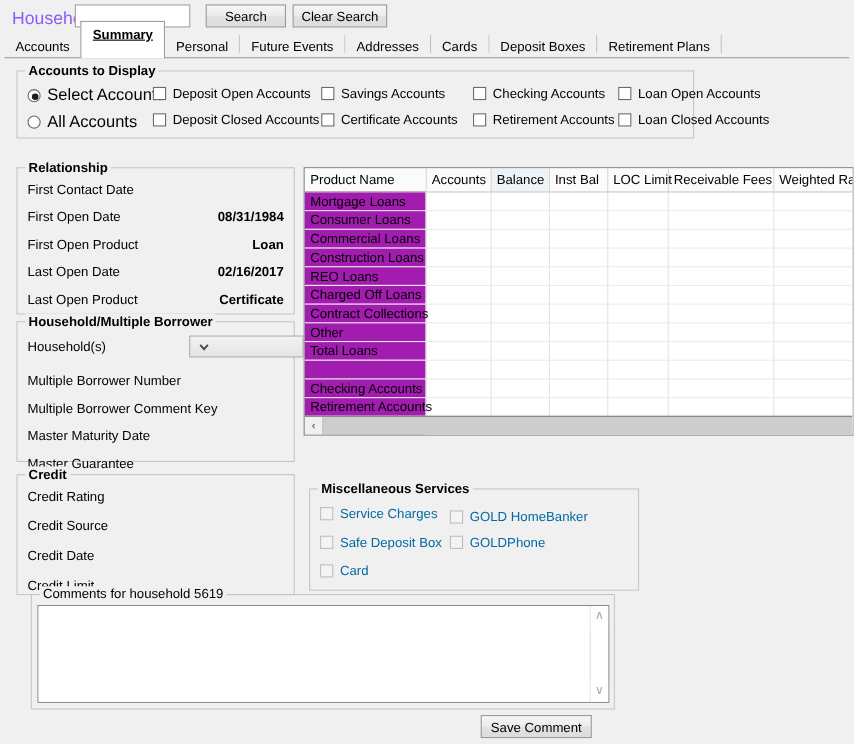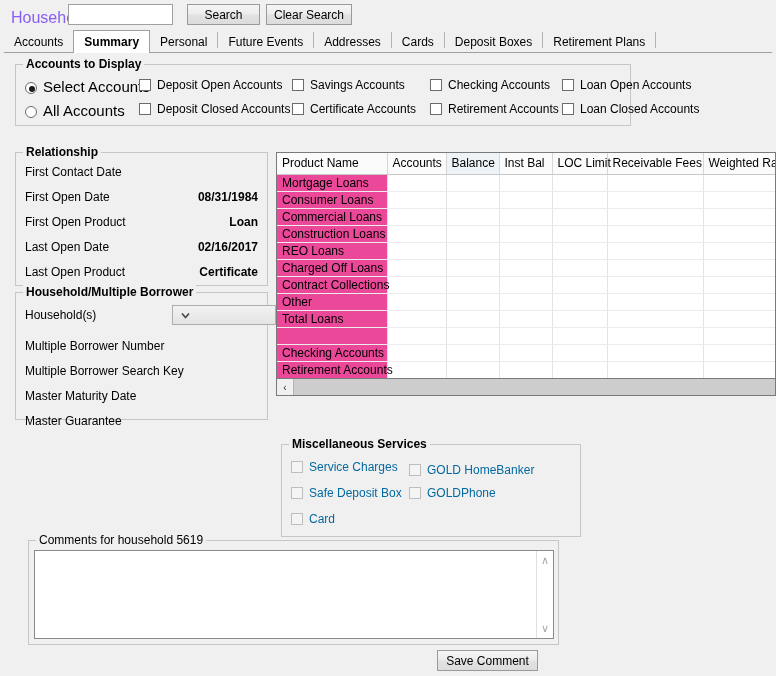--- a/index.html
+++ b/index.html
@@ -35,22 +35,22 @@
   
   .tabstrip {
     position: absolute; left: 0; top: 30px; width: 776px; height: 24px;
   }
   .tabstrip .tabs-row { position: absolute; left: 4px; top: 0; height: 23px; display: flex; align-items: flex-end; }
   .tab {
     height: 21px; line-height: 21px; padding: 0 10px; font-size: 12px;
     background: #f0f0f0; color: #000; position: relative; white-space: nowrap;
   }
   .tab.active {
-    background: #ffffff; font-weight: bold; height: 23px; line-height: 22px;
-    border: 1px solid #9f9f9f; border-bottom: none; z-index: 3;
+    background: #ffffff; font-weight: bold; height: 34px; line-height: 22px;
+    border: 1px solid #9f9f9f; border-bottom: none; z-index: 3; text-decoration: underline;
   }
   .tabsep { width: 1px; height: 16px; background: #b3b3b3; align-self: center; margin-bottom: 3px; }
   .tab-underline {
     position: absolute; left: 4px; top: 22px; width: 768px; height: 1px; background: #9f9f9f;
   }
 
   
   .group {
     position: absolute; border: 1px solid #c6c6c6; background: transparent;
   }
@@ -110,21 +110,21 @@
     background: #fbfbfb; font-weight: normal; text-align: left;
     border-right: 1px solid #d6d6d6; border-bottom: 1px solid #c8c8c8;
     height: 21px; padding: 0 5px; white-space: nowrap; font-size: 12px;
   }
   table.grid th.sel { background: #eef3f8; }
   table.grid td {
     border-right: 1px solid #e3e3e3; border-bottom: 1px solid #ececec;
     height: 17px; padding: 0 5px; white-space: nowrap; font-size: 12px;
     background: #ffffff;
   }
-  table.grid td.name { background: #ec4899; }
+  table.grid td.name { background: #a21caf; }
   .hscroll {
     position: absolute; left: 0; bottom: 0; width: 100%; height: 17px;
     background: #cdcdcd; border-top: 1px solid #7a7a7a; display: flex; align-items: center;
   }
   .hscroll .arrow {
     width: 17px; height: 16px; background: #f0f0f0; display: flex;
     align-items: center; justify-content: center; font-size: 10px; color: #333;
     border-right: 1px solid #b5b5b5;
   }
   .hscroll .track { flex: 1; height: 16px; background: #cdcdcd; }
@@ -249,30 +249,45 @@
         <svg width="9" height="9" viewBox="0 0 9 9">
             <path d="M1 2.5 L4.5 6.5 L8 2.5" stroke="#4d4d4d" stroke-width="1.8" fill="none"></path>
           </svg>
       </span>
       <span style="position:absolute;left:24px;top:2px;font-size:12px;"></span>
     </div>
 
     <span class="fieldlabel" style="top:46px;">Multiple Borrower Number</span>
     <span class="fieldvalue" style="top:46px;"></span>
 
-    <span class="fieldlabel" style="top:71px;">Multiple Borrower Search Key</span>
+    <span class="fieldlabel" style="top:71px;">Multiple Borrower Comment Key</span>
     <span class="fieldvalue" style="top:71px;"></span>
 
     <span class="fieldlabel" style="top:96px;">Master Maturity Date</span>
     <span class="fieldvalue" style="top:96px;"></span>
 
     <span class="fieldlabel" style="top:121px;">Master Guarantee</span>
     <span class="fieldvalue" style="top:121px;"></span>
   </div>
 
+  <div class="group" id="grp-credit">
+    <span class="gtitle">Credit</span>
+
+    <span class="fieldlabel" style="top:12px;">Credit Rating</span>
+    <span class="fieldvalue" style="top:12px;"></span>
+
+    <span class="fieldlabel" style="top:39px;">Credit Source</span>
+    <span class="fieldvalue" style="top:39px;"></span>
+
+    <span class="fieldlabel" style="top:66px;">Credit Date</span>
+    <span class="fieldvalue" style="top:66px;"></span>
+
+    <span class="fieldlabel" style="top:93px;">Credit Limit</span>
+    <span class="fieldvalue" style="top:93px;"></span>
+  </div>
 
   <div class="group" id="grp-misc">
     <span class="gtitle">Miscellaneous Services</span>
 
     <div class="chk-item dis" style="left:9px; top:15px;">
       <span class="cb dis"></span><span>Service Charges</span>
     </div>
     <div class="chk-item dis" style="left:127px; top:18px;">
       <span class="cb dis"></span><span>GOLD HomeBanker</span>
     </div>

